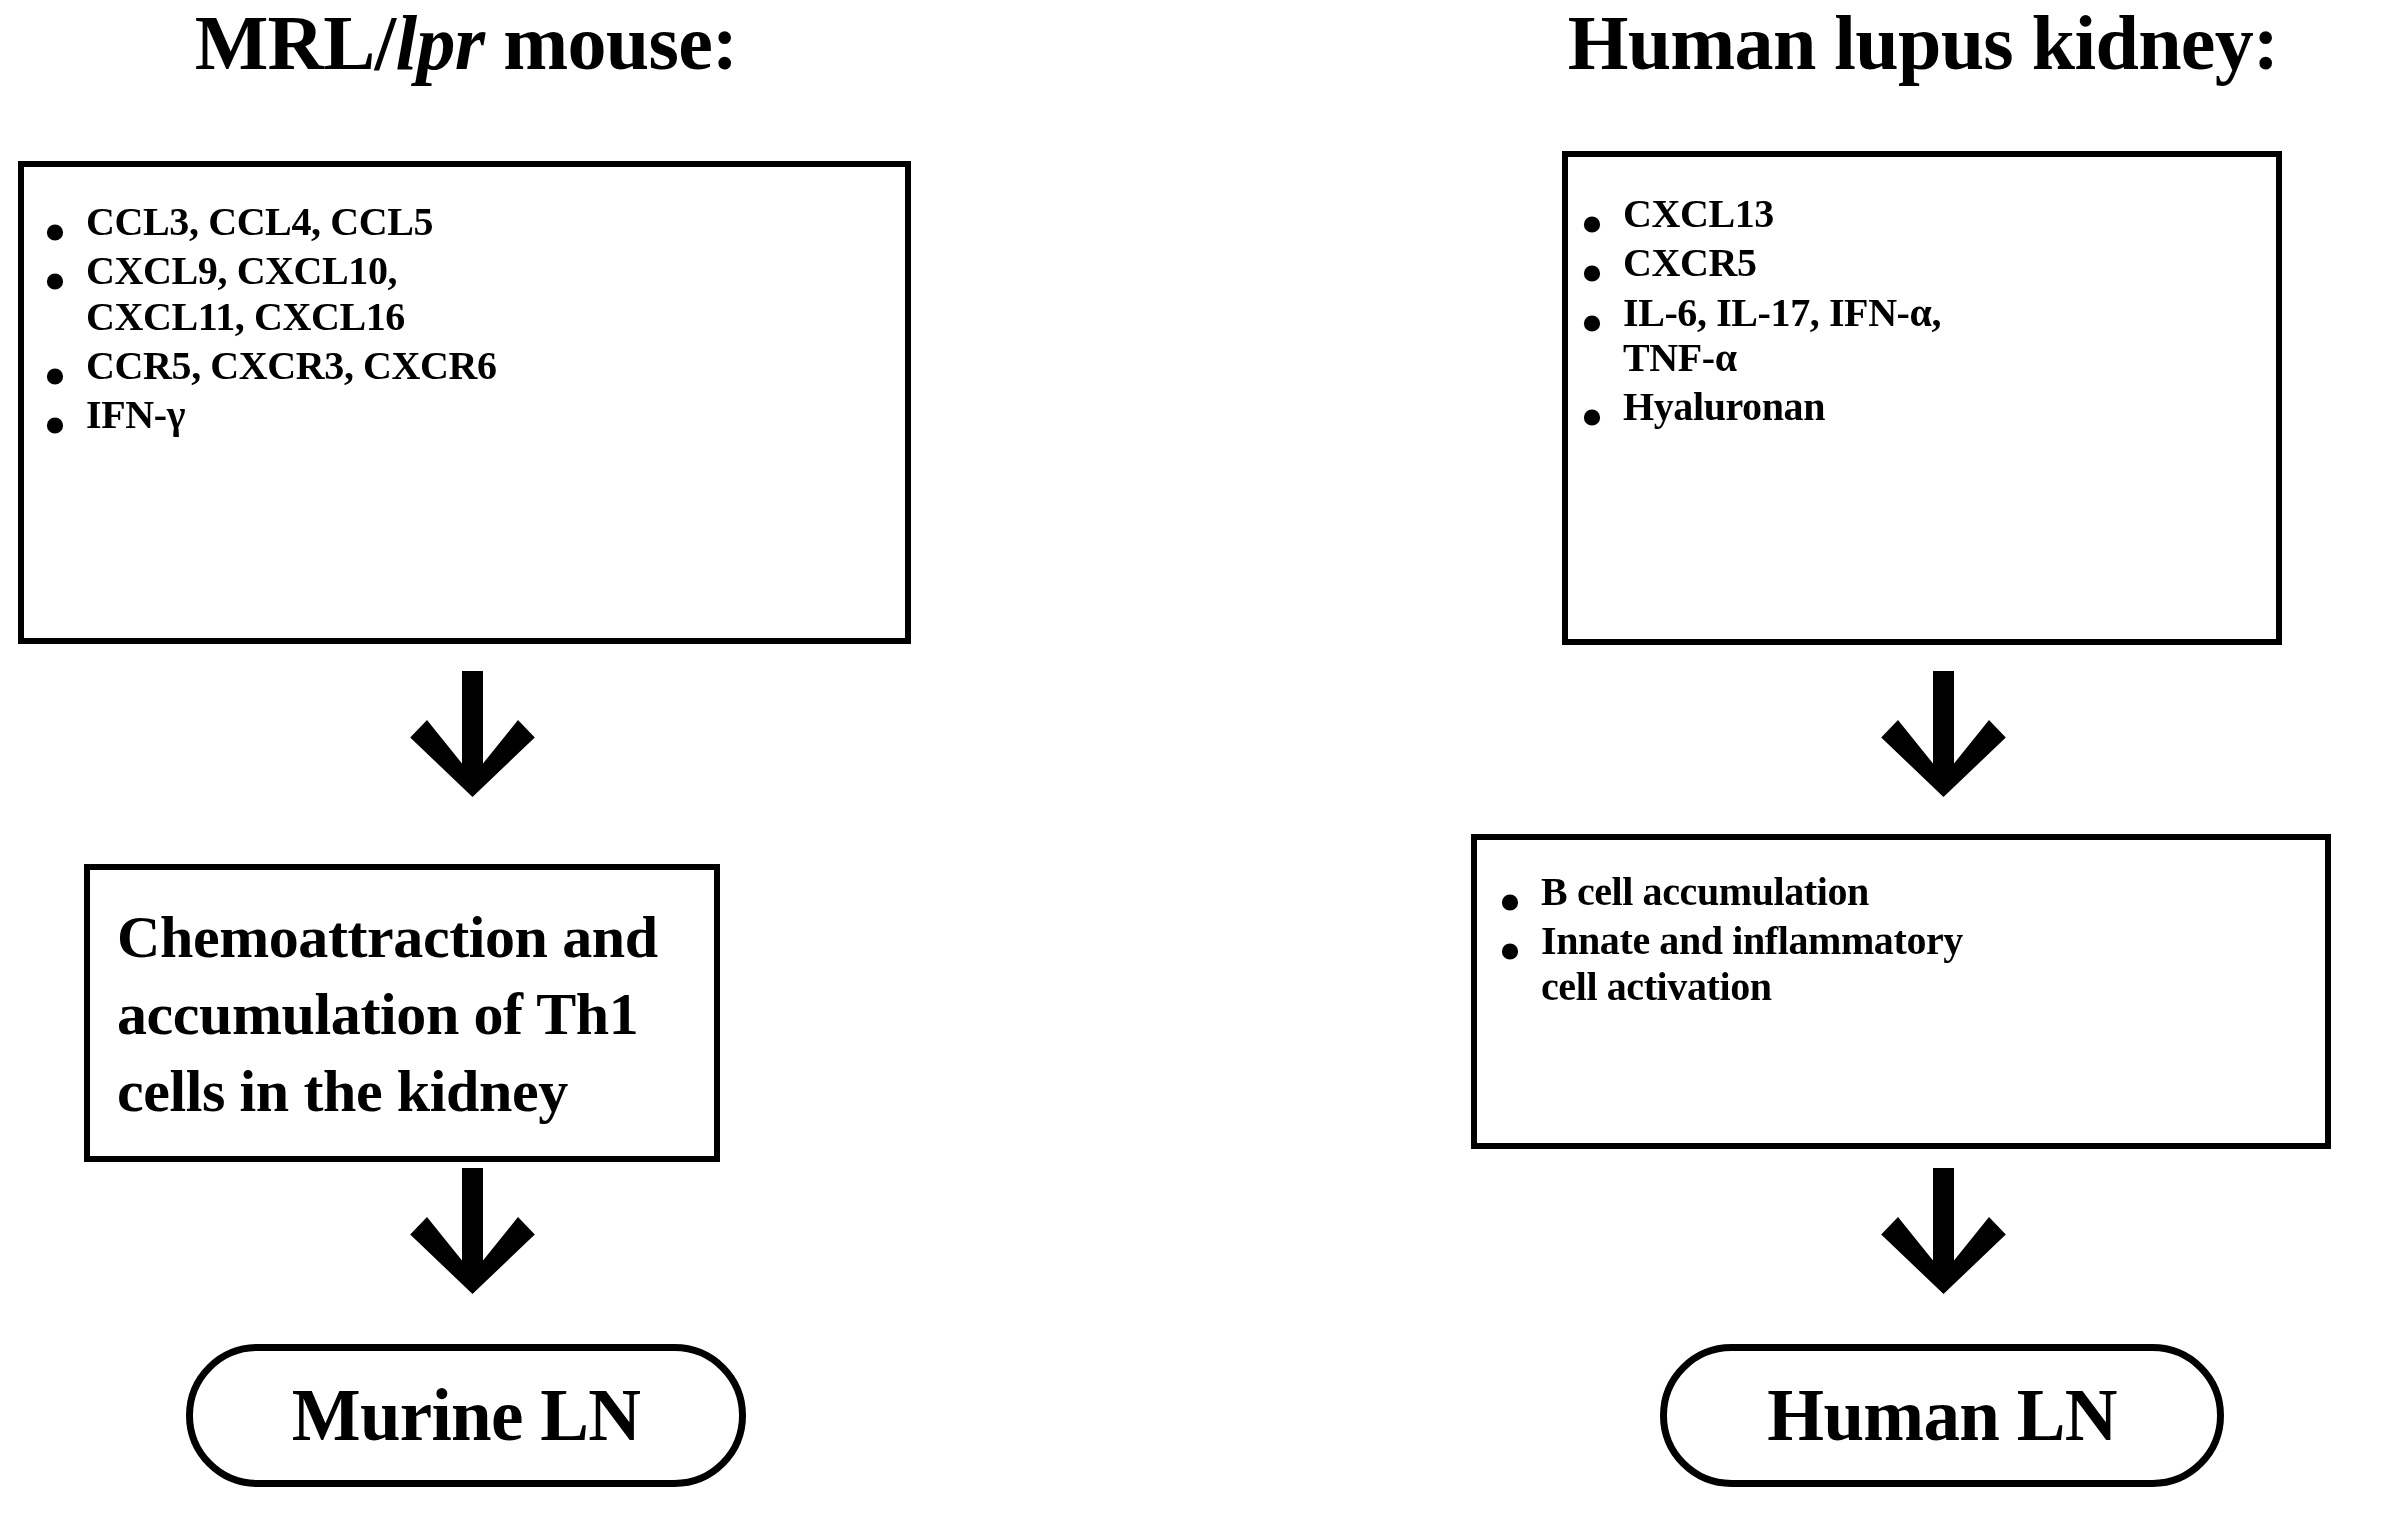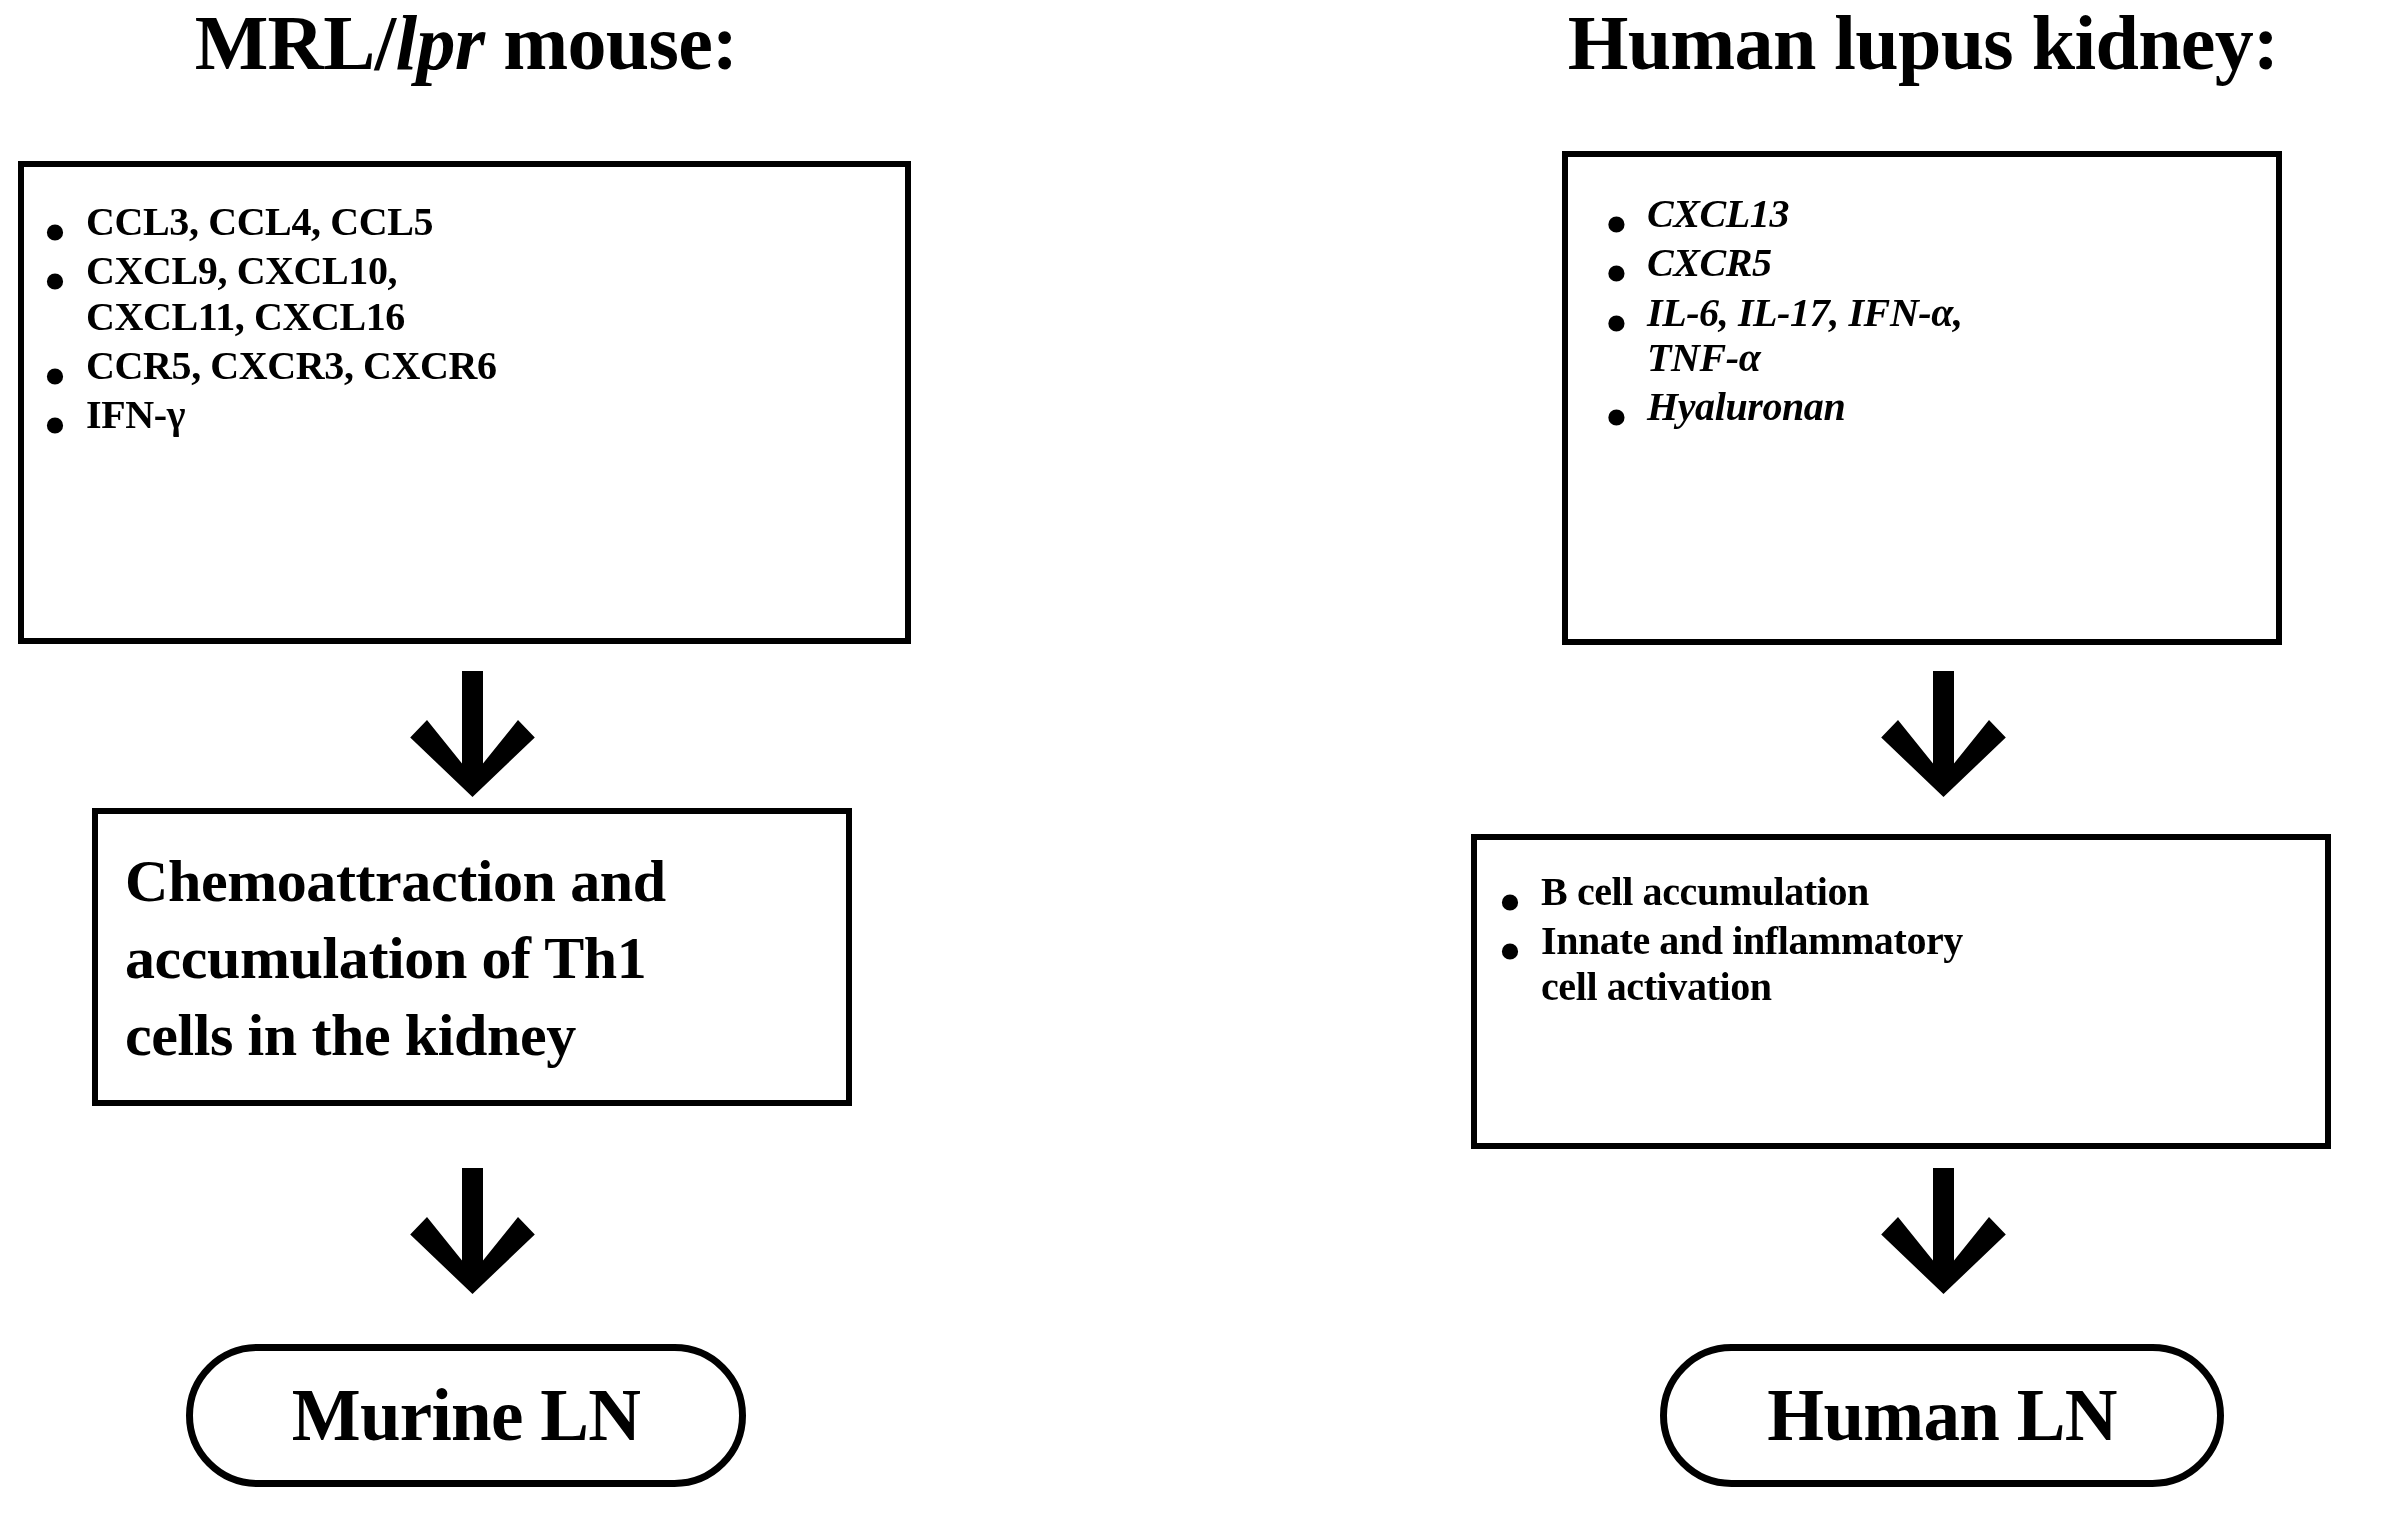--- a/index.html
+++ b/index.html
@@ -127,40 +127,40 @@
       <li>IFN-γ</li>
     </ul>
   </div>
 
   <div class="arrow" style="left:406px; top:671px;">
     <svg width="133" height="126" viewBox="0 0 190 180" aria-hidden="true">
       <path d="M80 0 H110 V132 L160 70 L184 95 L95 180 L6 95 L30 70 L80 132 Z" fill="#000000"></path>
     </svg>
   </div>
 
-  <div class="rect-box" id="left-box-2" style="left:84px; top:808px; width:760px; height:298px;margin-left:8px;">
+  <div class="rect-box" id="left-box-2" style="left:84px; top:864px; width:636px; height:298px;">
     <div class="para" style="left:27px; top:29px; width:708px;">Chemoattraction and
 accumulation of Th1
 cells in the kidney</div>
   </div>
 
   <div class="arrow" style="left:406px; top:1168px;">
     <svg width="133" height="126" viewBox="0 0 190 180" aria-hidden="true">
       <path d="M80 0 H110 V132 L160 70 L184 95 L95 180 L6 95 L30 70 L80 132 Z" fill="#000000"></path>
     </svg>
   </div>
 
   <div class="round-box" id="left-box-3" style="left:186px; top:1344px; width:560px; height:143px;text-align:right;">
     <span class="label">Murine LN</span>
   </div>
 
   <div class="col-title" id="title-right">Human lupus kidney:</div>
 
   <div class="rect-box" id="right-box-1" style="left:1562px; top:151px; width:720px; height:494px;">
-    <ul class="bullets" style="left:36px; top:34px; width:673px;font-style:italic;">
+    <ul class="bullets" style="left:12px; top:34px; width:673px;">
       <li>CXCL13</li>
       <li>CXCR5</li>
       <li>IL-6, IL-17, IFN-α,
 TNF-α</li>
       <li>Hyaluronan</li>
     </ul>
   </div>
 
   <div class="arrow" style="left:1877px; top:671px;">
     <svg width="133" height="126" viewBox="0 0 190 180" aria-hidden="true">

